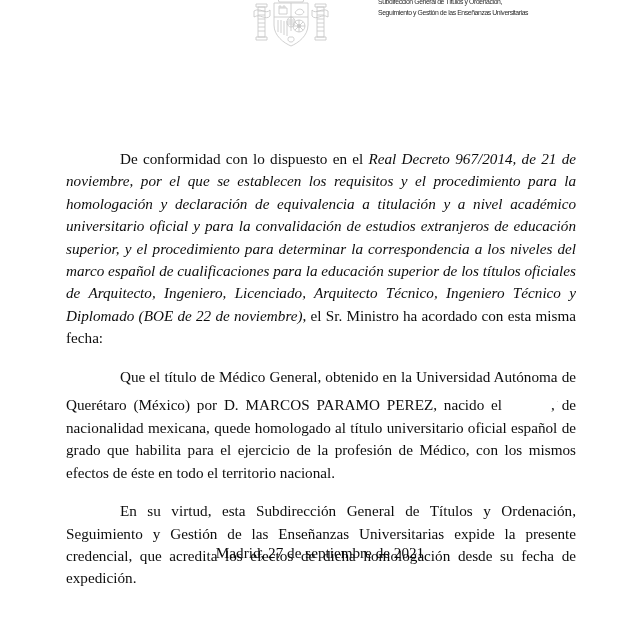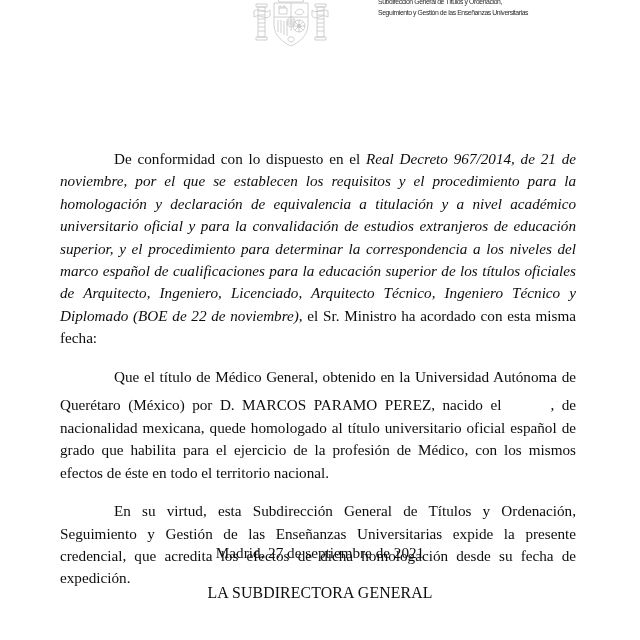--- a/index.html
+++ b/index.html
@@ -57,21 +57,21 @@
 
   
   #document-body {
     position: absolute;
     left: 60px;
     top: 148px;
     width: 516px;
   }
 
   .para {
-    margin: 0 0 0 0;
+    margin: 0 0 0 6px;
     text-align: justify;
     text-justify: inter-word;
     font-size: 15.2px;
     line-height: 22.4px;
     text-indent: 54px;
   }
   .para + .para { margin-top: 16px; }
   .para em { font-style: italic; }
   .para strong { font-weight: normal; }
 
@@ -179,14 +179,13 @@
   <p class="para"><span>De conformidad con lo dispuesto en el </span><em>Real Decreto 967/2014, de 21 de noviembre, por el que se establecen los requisitos y el procedimiento para la homologación y declaración de equivalencia a titulación y a nivel académico universitario oficial y para la convalidación de estudios extranjeros de educación superior, y el procedimiento para determinar la correspondencia a los niveles del marco español de cualificaciones para la educación superior de los títulos oficiales de Arquitecto, Ingeniero, Licenciado, Arquitecto Técnico, Ingeniero Técnico y Diplomado (BOE de 22 de noviembre)</em><span>, el Sr. Ministro ha acordado con esta misma fecha:</span></p>
 
   <p class="para"><span>Que el título de Médico General, obtenido en la Universidad Autónoma de Querétaro (México) por D. MARCOS PARAMO PEREZ, nacido el</span><span class="redaction-speck">·</span><span class="redacted">... .</span><span>, de nacionalidad mexicana, quede </span><strong>homologado</strong><span> al título universitario oficial español de grado que habilita para el ejercicio de la profesión de Médico, con los mismos efectos de éste en todo el territorio nacional.</span></p>
 
   <p class="para"><span>En su virtud, esta Subdirección General de Títulos y Ordenación, Seguimiento y Gestión de las Enseñanzas Universitarias expide la presente </span><strong>credencial</strong><span>, que acredita los efectos de dicha homologación desde su fecha de expedición.</span></p>
 
 </div>
 
 <div id="closing">
   <div id="place-date">Madrid, 27 de septiembre de 2021</div>
-  <div id="signer-title">LA SUBDIRECTORA GENERAL</div>
 </div>
 
 </body></html>

